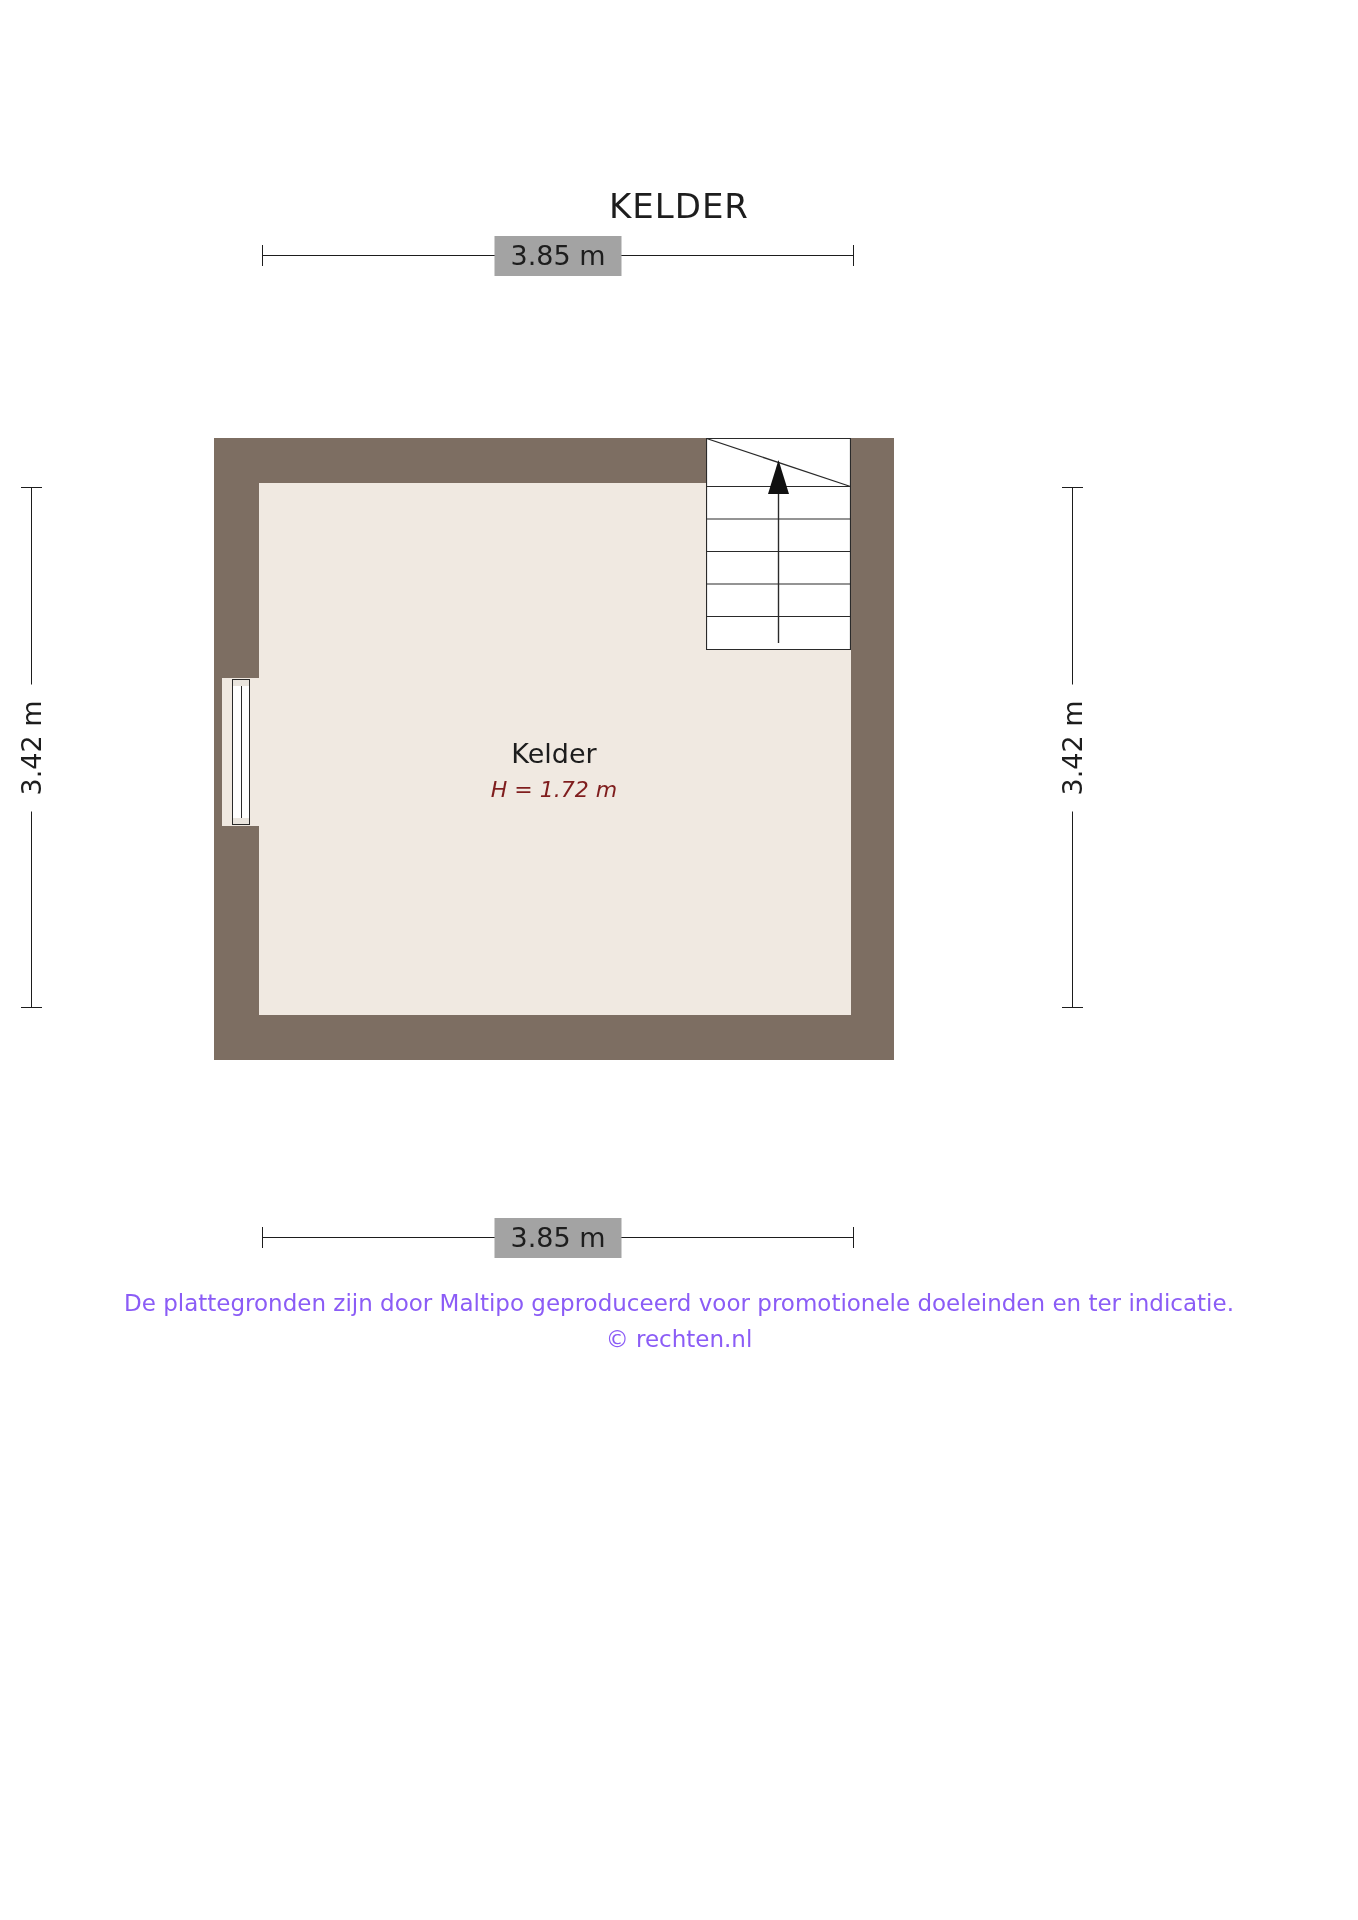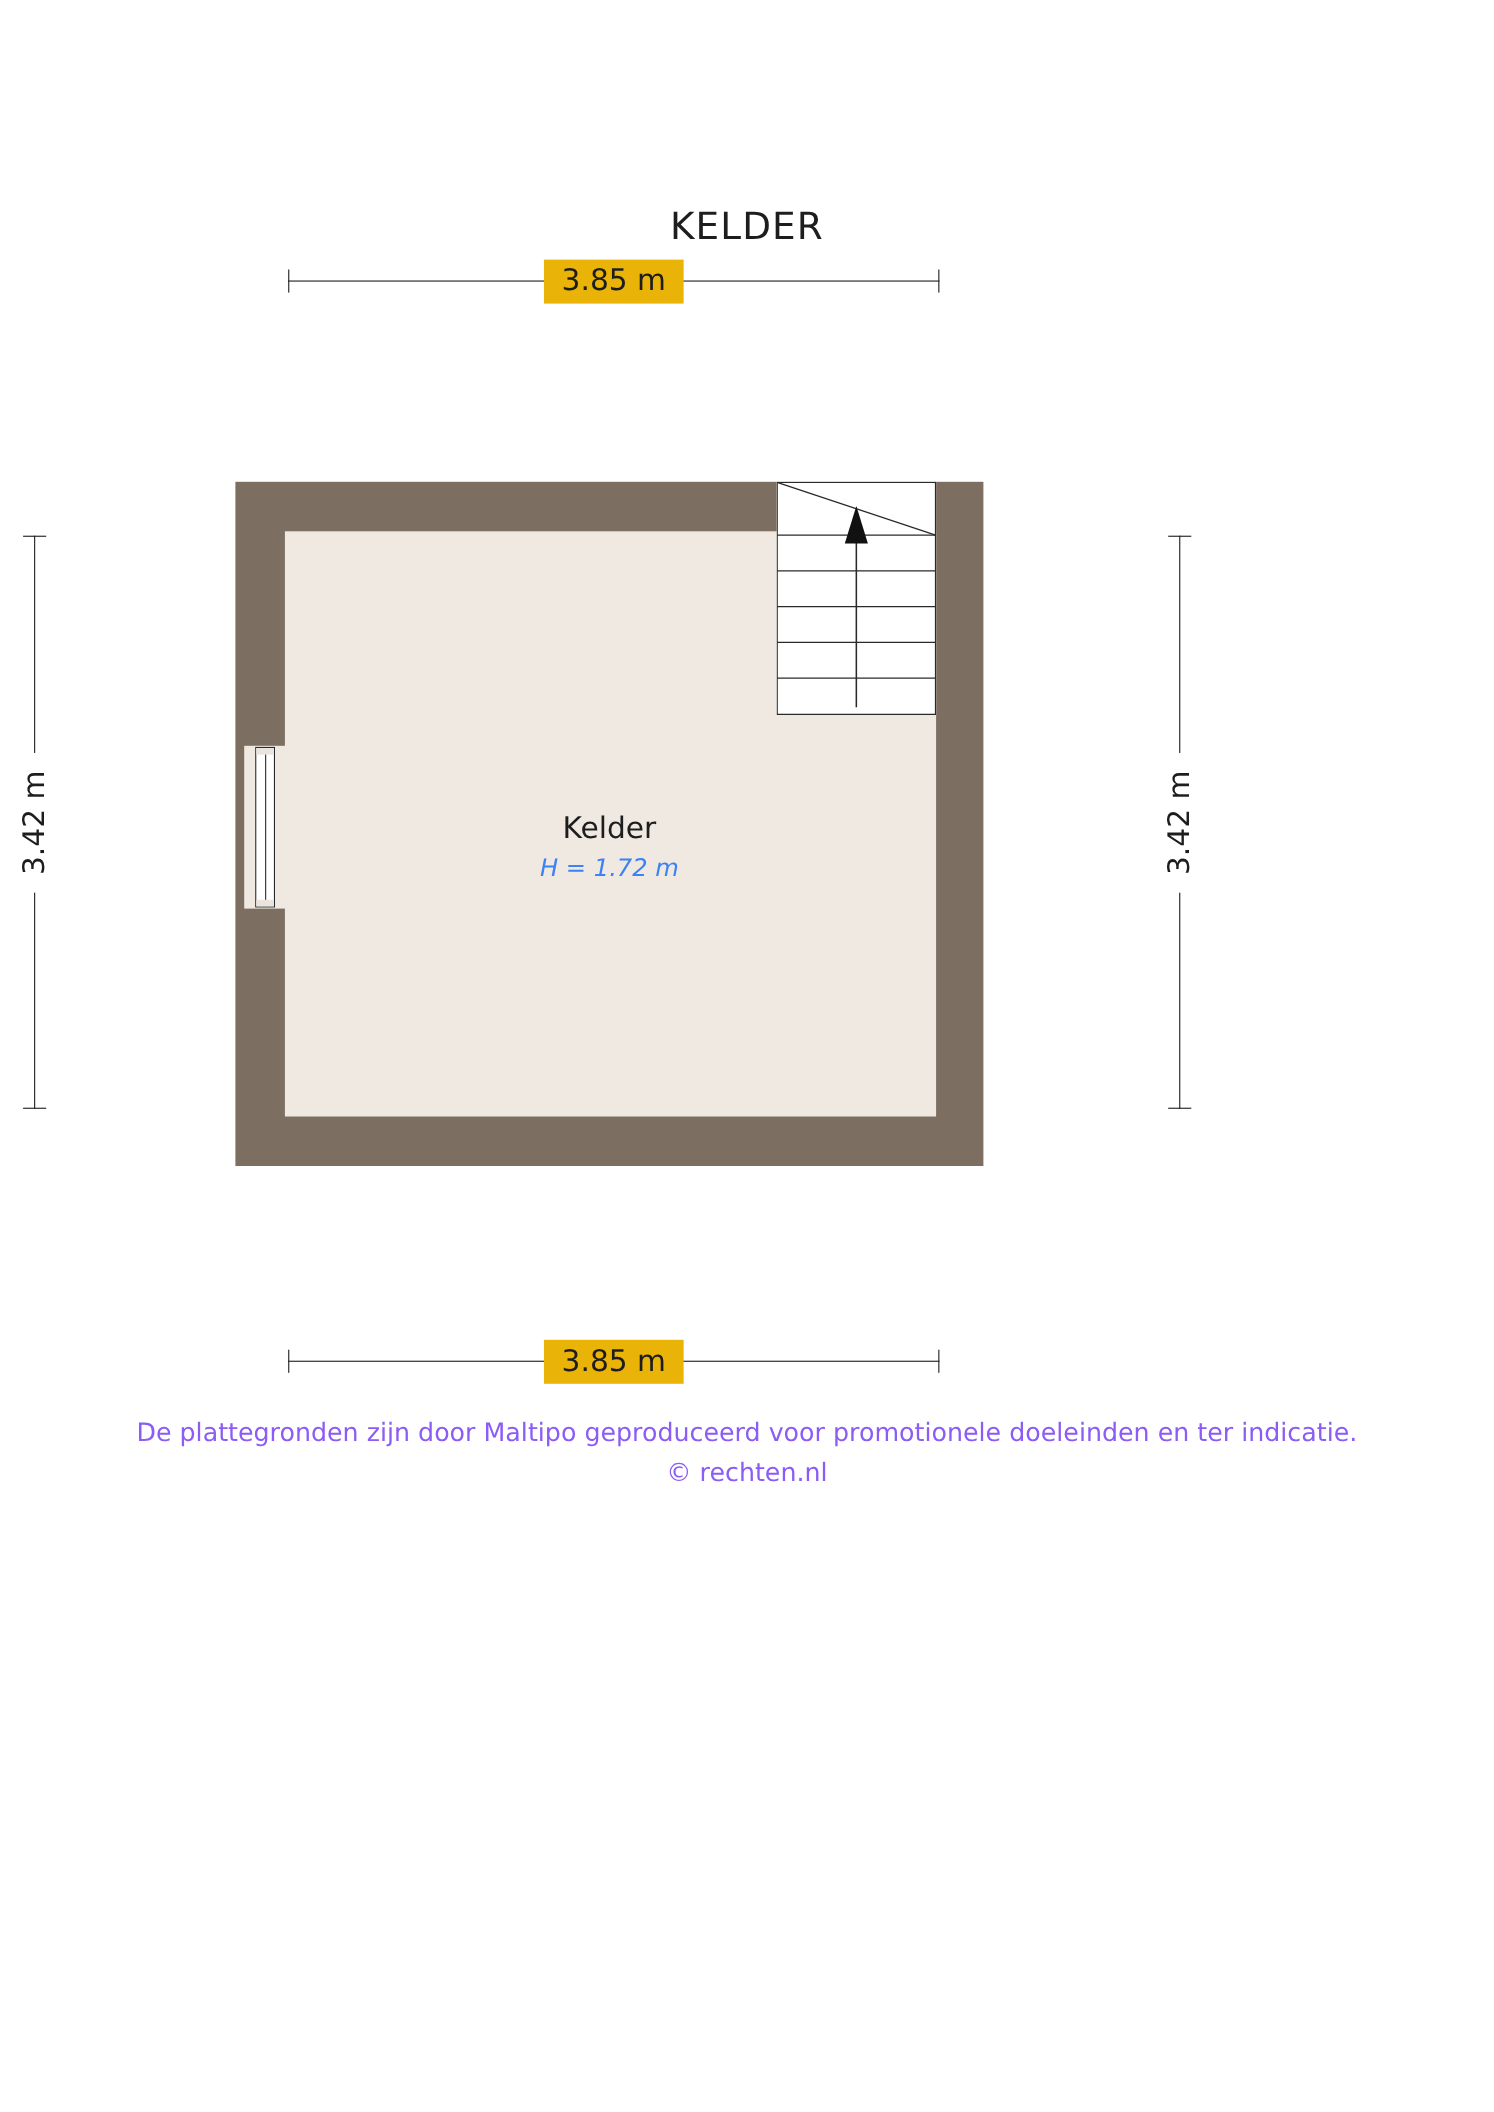--- a/index.html
+++ b/index.html
@@ -48,21 +48,21 @@
     height: 21px;
     background: #1d1d1d;
   }
   .dim-h .cap.left { left: 0; }
   .dim-h .cap.right { right: 0; }
   .dim-h .label {
     position: absolute;
     top: 0;
     left: 50%;
     transform: translateX(-50%);
-    background: #eab308;
+    background: #a3a3a3;
     padding: 0 16px;
     font-size: 27px;
     line-height: 40px;
     color: #1d1d1d;
     white-space: nowrap;
   }
 
   .dim-v {
     position: absolute;
     width: 40px;
@@ -153,21 +153,21 @@
     width: 100%;
     left: 0;
   }
   .room-name {
     font-size: 27px;
     color: #1d1d1d;
   }
   .room-height {
     font-size: 22px;
     font-style: italic;
-    color: #3b82f6;
+    color: #7f1d1d;
     margin-top: 8px;
   }
 
   
   .footer {
     position: absolute;
     left: 0;
     width: 1358px;
     text-align: center;
     color: #8b5cf6;

